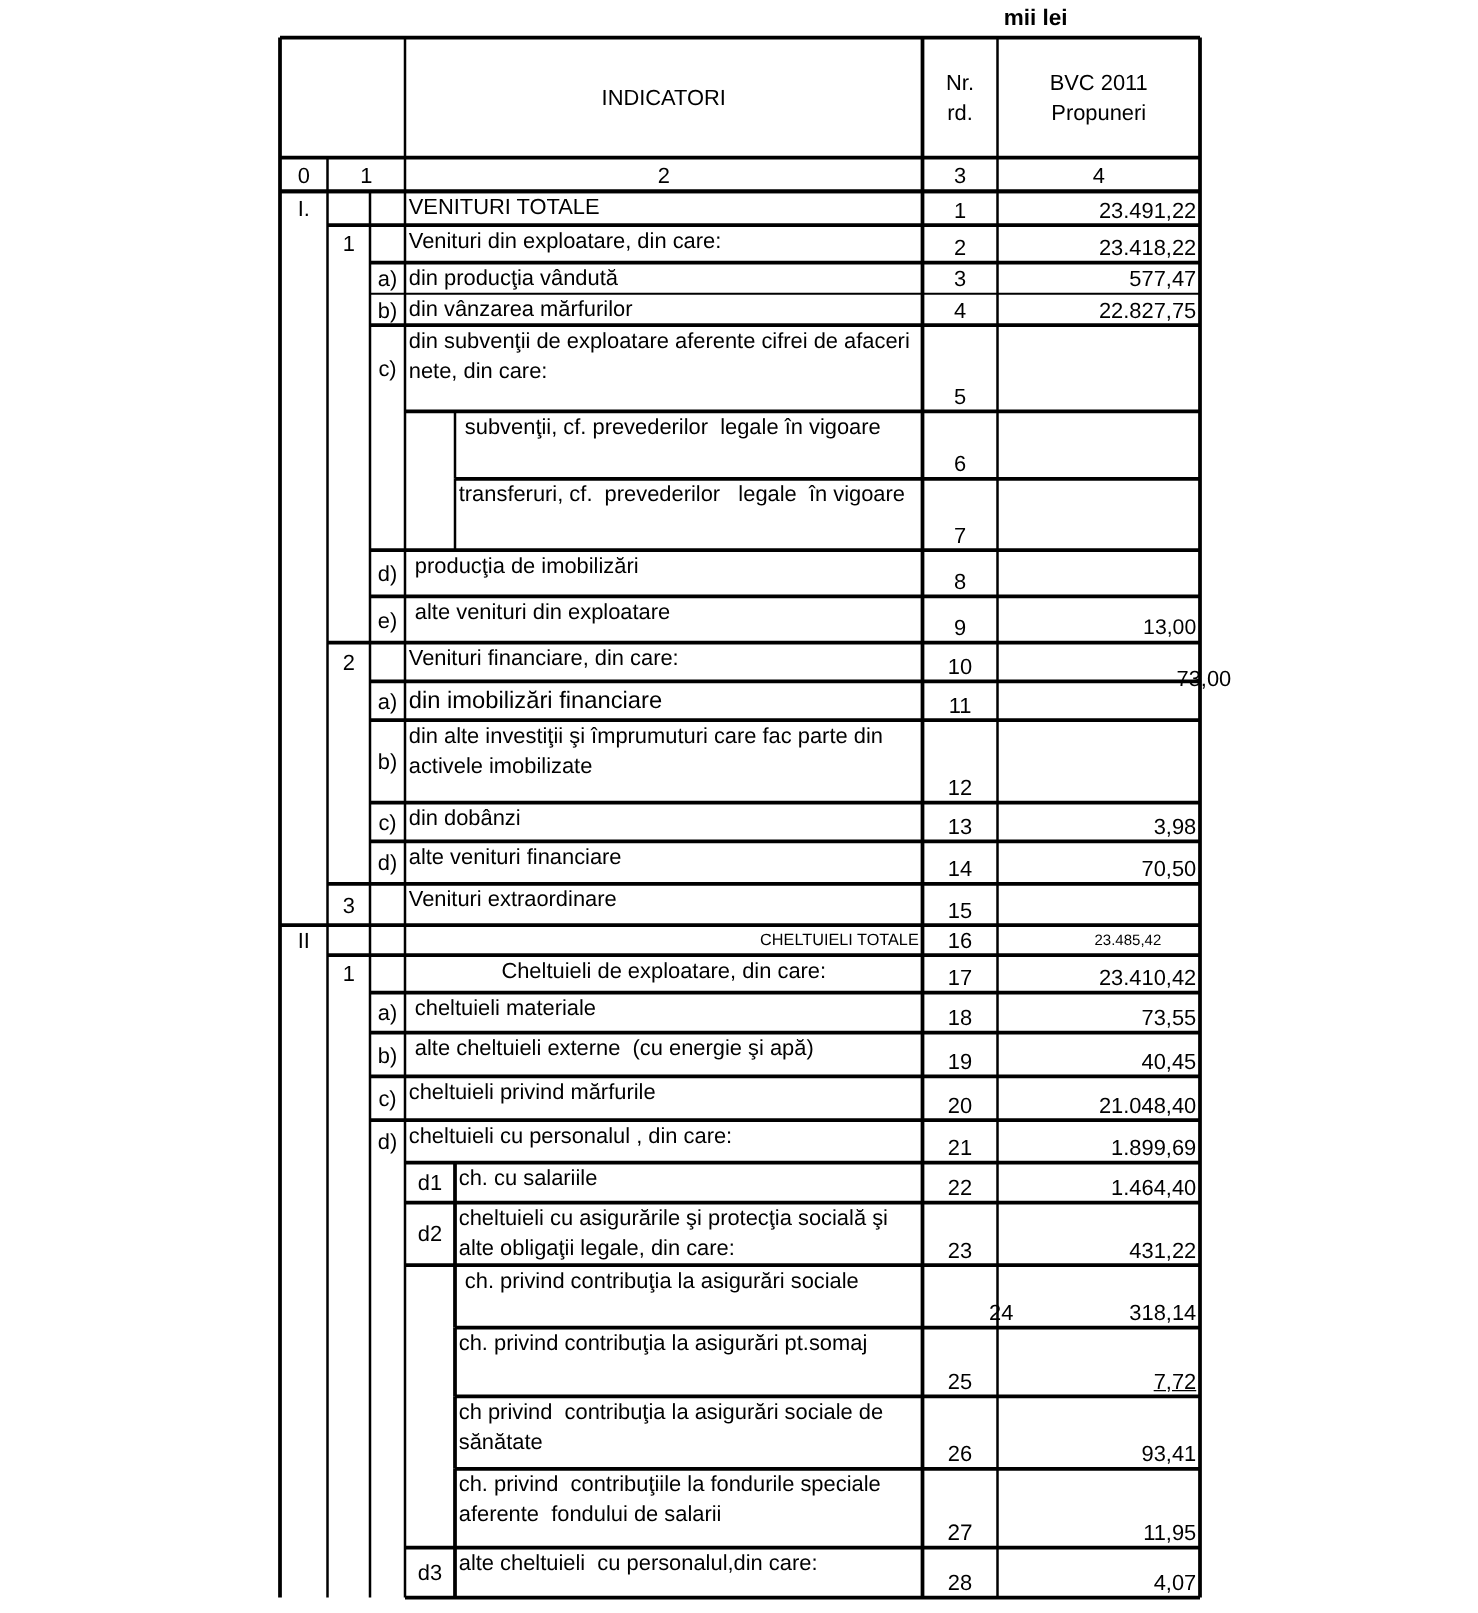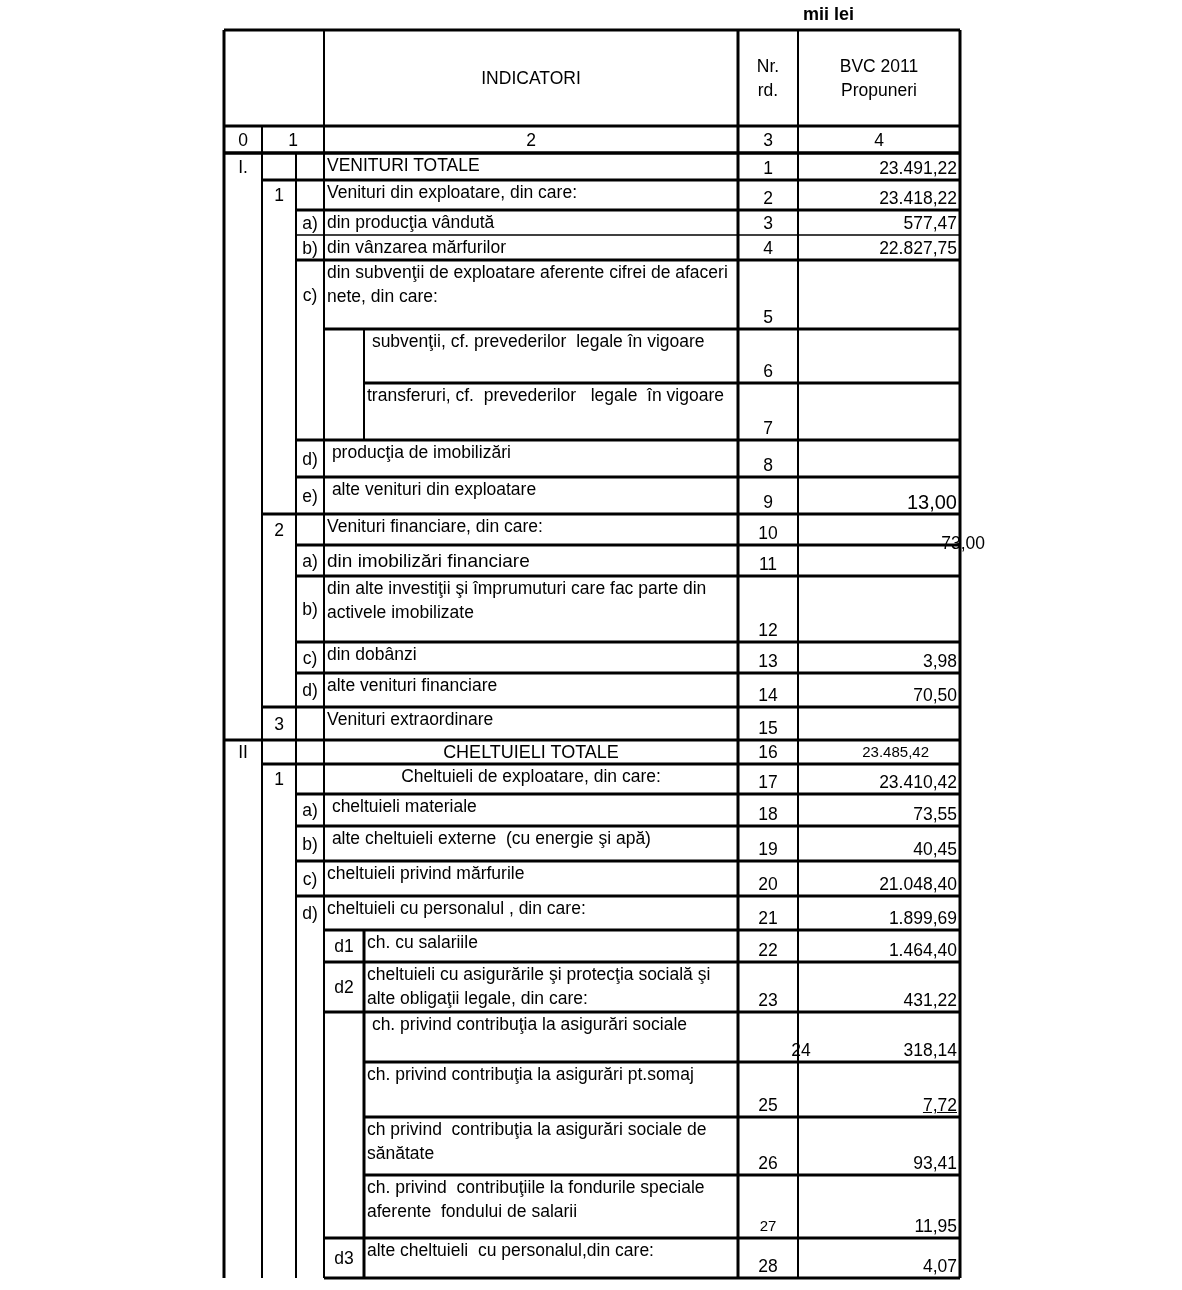--- a/index.html
+++ b/index.html
@@ -181,21 +181,21 @@
     </div>
     <div style="position: absolute; left: 296px; top: 477px; width: 28px; height: 37px; display: flex; box-sizing: border-box; padding: 0px 3px; font-size: 17.5px; line-height: 24px; justify-content: center; align-items: center; text-align: center;">
       <span style="white-space: pre-wrap;">e)</span>
     </div>
     <div style="position: absolute; left: 324px; top: 477px; width: 390px; height: 37px; display: flex; box-sizing: border-box; padding: 0px 3px; font-size: 17.5px; line-height: 24px; justify-content: flex-start; align-items: flex-start; text-align: left;">
       <span style="white-space: pre-wrap;"> alte venituri din exploatare</span>
     </div>
     <div style="position: absolute; left: 738px; top: 477px; width: 60px; height: 37px; display: flex; box-sizing: border-box; padding: 0px 3px; font-size: 17.5px; line-height: 24px; justify-content: center; align-items: flex-end; text-align: center;">
       <span style="white-space: pre-wrap;">9</span>
     </div>
-    <div style="position: absolute; left: 798px; top: 477px; width: 162px; height: 37px; display: flex; box-sizing: border-box; padding: 0px 3px; font-size: 20px; line-height: 24px; justify-content: flex-end; align-items: flex-end; text-align: right;">
+    <div style="position: absolute; left: 798px; top: 477px; width: 162px; height: 37px; display: flex; box-sizing: border-box; padding: 0px 3px; font-size: 17px; line-height: 24px; justify-content: flex-end; align-items: flex-end; text-align: right;">
       <span style="white-space: pre-wrap;">13,00</span>
     </div>
     <div style="position: absolute; left: 262px; top: 514px; width: 34px; height: 31px; display: flex; box-sizing: border-box; padding: 0px 3px; font-size: 17.5px; line-height: 24px; justify-content: center; align-items: center; text-align: center;">
       <span style="white-space: pre-wrap;">2</span>
     </div>
     <div style="position: absolute; left: 324px; top: 514px; width: 414px; height: 31px; display: flex; box-sizing: border-box; padding: 0px 3px; font-size: 17.5px; line-height: 24px; justify-content: flex-start; align-items: flex-start; text-align: left;">
       <span style="white-space: pre-wrap;">Venituri financiare, din care:</span>
     </div>
     <div style="position: absolute; left: 738px; top: 514px; width: 60px; height: 31px; display: flex; box-sizing: border-box; padding: 0px 3px; font-size: 17.5px; line-height: 24px; justify-content: center; align-items: flex-end; text-align: center;">
       <span style="white-space: pre-wrap;">10</span>
@@ -259,27 +259,27 @@
     </div>
     <div style="position: absolute; left: 738px; top: 707px; width: 60px; height: 33px; display: flex; box-sizing: border-box; padding: 0px 3px; font-size: 17.5px; line-height: 24px; justify-content: center; align-items: flex-end; text-align: center;">
       <span style="white-space: pre-wrap;">15</span>
     </div>
     <div style="position: absolute; left: 798px; top: 707px; width: 162px; height: 33px; display: flex; box-sizing: border-box; padding: 0px 3px; font-size: 17.5px; line-height: 24px; justify-content: flex-end; align-items: flex-end; text-align: right;">
       <span style="white-space: pre-wrap;"></span>
     </div>
     <div style="position: absolute; left: 224px; top: 740px; width: 38px; height: 24px; display: flex; box-sizing: border-box; padding: 0px 3px; font-size: 17.5px; line-height: 24px; justify-content: center; align-items: center; text-align: center;">
       <span style="white-space: pre-wrap;">II</span>
     </div>
-    <div style="position: absolute; left: 324px; top: 740px; width: 414px; height: 24px; display: flex; box-sizing: border-box; padding: 0px 3px; font-size: 18px; line-height: 24px; justify-content: center; align-items: flex-start; text-align: left;">
+    <div style="position: absolute; left: 324px; top: 740px; width: 414px; height: 24px; display: flex; box-sizing: border-box; padding: 0px 3px; font-size: 13px; line-height: 24px; justify-content: flex-end; align-items: flex-start; text-align: left;">
       <span style="white-space: pre-wrap;">CHELTUIELI TOTALE</span>
     </div>
     <div style="position: absolute; left: 738px; top: 740px; width: 60px; height: 24px; display: flex; box-sizing: border-box; padding: 0px 3px; font-size: 17.5px; line-height: 24px; justify-content: center; align-items: flex-end; text-align: center;">
       <span style="white-space: pre-wrap;">16</span>
     </div>
-    <div style="position: absolute; left: 798px; top: 740px; width: 134px; height: 24px; display: flex; box-sizing: border-box; padding: 0px 3px; font-size: 15px; line-height: 24px; justify-content: flex-end; align-items: flex-end; text-align: right;">
+    <div style="position: absolute; left: 798px; top: 740px; width: 134px; height: 24px; display: flex; box-sizing: border-box; padding: 0px 3px; font-size: 12px; line-height: 24px; justify-content: flex-end; align-items: flex-end; text-align: right;">
       <span style="white-space: pre-wrap;">23.485,42</span>
     </div>
     <div style="position: absolute; left: 262px; top: 764px; width: 34px; height: 30px; display: flex; box-sizing: border-box; padding: 0px 3px; font-size: 17.5px; line-height: 24px; justify-content: center; align-items: center; text-align: center;">
       <span style="white-space: pre-wrap;">1</span>
     </div>
     <div style="position: absolute; left: 324px; top: 764px; width: 414px; height: 30px; display: flex; box-sizing: border-box; padding: 0px 3px; font-size: 17.5px; line-height: 24px; justify-content: center; align-items: flex-start; text-align: center;">
       <span style="white-space: pre-wrap;">Cheltuieli de exploatare, din care:</span>
     </div>
     <div style="position: absolute; left: 738px; top: 764px; width: 60px; height: 30px; display: flex; box-sizing: border-box; padding: 0px 3px; font-size: 17.5px; line-height: 24px; justify-content: center; align-items: flex-end; text-align: center;">
       <span style="white-space: pre-wrap;">17</span>
@@ -382,21 +382,21 @@
     </div>
     <div style="position: absolute; left: 738px; top: 1117px; width: 60px; height: 58px; display: flex; box-sizing: border-box; padding: 0px 3px; font-size: 17.5px; line-height: 24px; justify-content: center; align-items: flex-end; text-align: center;">
       <span style="white-space: pre-wrap;">26</span>
     </div>
     <div style="position: absolute; left: 798px; top: 1117px; width: 162px; height: 58px; display: flex; box-sizing: border-box; padding: 0px 3px; font-size: 17.5px; line-height: 24px; justify-content: flex-end; align-items: flex-end; text-align: right;">
       <span style="white-space: pre-wrap;">93,41</span>
     </div>
     <div style="position: absolute; left: 364px; top: 1175px; width: 374px; height: 63px; display: flex; box-sizing: border-box; padding: 0px 3px; font-size: 17.5px; line-height: 24px; justify-content: flex-start; align-items: flex-start; text-align: left;">
       <span style="white-space: pre-wrap;">ch. privind  contribuţiile la fondurile speciale aferente  fondului de salarii</span>
     </div>
-    <div style="position: absolute; left: 738px; top: 1175px; width: 60px; height: 63px; display: flex; box-sizing: border-box; padding: 0px 3px; font-size: 15px; line-height: 24px; justify-content: center; align-items: flex-end; text-align: right;">
+    <div style="position: absolute; left: 738px; top: 1175px; width: 60px; height: 63px; display: flex; box-sizing: border-box; padding: 0px 3px; font-size: 18px; line-height: 24px; justify-content: center; align-items: flex-end; text-align: right;">
       <span style="white-space: pre-wrap;">27</span>
     </div>
     <div style="position: absolute; left: 798px; top: 1175px; width: 162px; height: 63px; display: flex; box-sizing: border-box; padding: 0px 3px; font-size: 17.5px; line-height: 24px; justify-content: flex-end; align-items: flex-end; text-align: right;">
       <span style="white-space: pre-wrap;">11,95</span>
     </div>
     <div style="position: absolute; left: 324px; top: 1238px; width: 40px; height: 40px; display: flex; box-sizing: border-box; padding: 0px 3px; font-size: 17.5px; line-height: 24px; justify-content: center; align-items: center; text-align: center;">
       <span style="white-space: pre-wrap;">d3</span>
     </div>
     <div style="position: absolute; left: 364px; top: 1238px; width: 374px; height: 40px; display: flex; box-sizing: border-box; padding: 0px 3px; font-size: 17.5px; line-height: 24px; justify-content: flex-start; align-items: flex-start; text-align: left;">
       <span style="white-space: pre-wrap;">alte cheltuieli  cu personalul,din care:</span>

